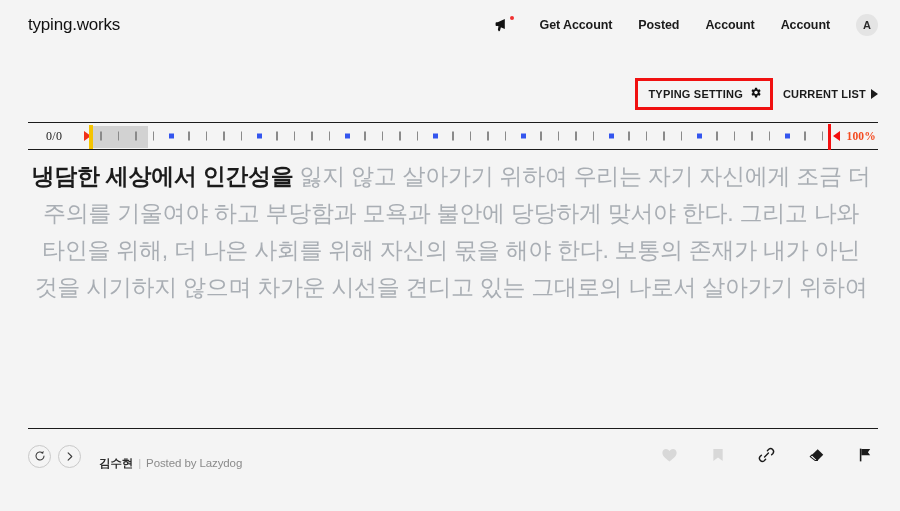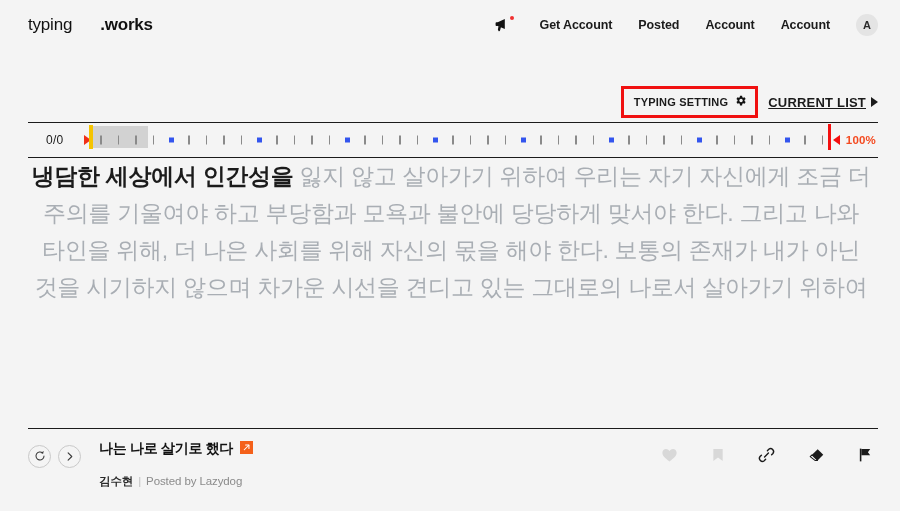--- a/index.html
+++ b/index.html
@@ -19,21 +19,21 @@
     align-items: center;
     padding: 0 22px 0 28px;
   }
   .brand {
     font-size: 17px;
     letter-spacing: -0.2px;
     color: #111;
     white-space: nowrap;
   }
   .brand .b-light { font-weight: 400; }
-  .brand .b-bold  { font-weight: 700; padding-left: 28px; }
+  .brand .b-bold  { font-weight: 400; }
   .nav {
     margin-left: auto;
     display: flex;
     align-items: center;
     gap: 26px;
   }
   .announce-wrap {
     position: relative;
     width: 20px; height: 20px;
     display: flex; align-items: center; justify-content: center;
@@ -58,54 +58,55 @@
     border-radius: 50%;
     background: #e4e4e4;
     display: flex; align-items: center; justify-content: center;
     font-size: 11px; font-weight: 700; color: #2a2a2a;
     cursor: pointer;
   }
 
   
   .subbar {
     position: absolute;
-    top: 86px; right: 22px;
+    top: 78px; right: 22px;
     display: flex; align-items: center; gap: 10px;
   }
   .typing-setting {
     border: 3px solid #f01010;
     padding: 4px 8px 4px 10px;
     display: flex; align-items: center; gap: 6px;
     cursor: pointer;
   }
   .typing-setting .label {
     font-size: 11px; font-weight: 700; letter-spacing: 0.2px; color: #1b1b1b;
   }
   .current-list {
     display: flex; align-items: center; gap: 5px;
     cursor: pointer;
   }
   .current-list .label {
-    font-size: 13px; font-weight: 700; letter-spacing: 0.2px; color: #1b1b1b; text-decoration: underline;
+    font-size: 11px; font-weight: 700; letter-spacing: 0.2px; color: #1b1b1b;
   }
   .tri-right {
     width: 0; height: 0;
     border-left: 7px solid #1b1b1b;
     border-top: 5px solid transparent;
     border-bottom: 5px solid transparent;
   }
 
   
   .strip-wrap {
     position: absolute;
     top: 122px; left: 28px;
-    width: 850px; height: 36px;
+    width: 850px; height: 28px;
     border-top: 1.5px solid #1b1b1b;
     border-bottom: 1.5px solid #1b1b1b;
     background: #f4f4f4;
+    font-family: Liberation Serif, serif;
   }
   .strip {
     position: relative;
     height: 100%;
   }
   .count {
     position: absolute;
     left: 18px; top: 50%;
     transform: translateY(-50%);
     font-size: 12px; color: #1b1b1b;
@@ -320,29 +321,20 @@
     </div>
     <div class="circle-btn">
       <span>
         <svg width="11" height="11" viewBox="0 0 24 24" aria-hidden="true">
           <path d="M9 4 L17 12 L9 20" fill="none" stroke="#3a3a3a" stroke-width="2.4" stroke-linecap="round" stroke-linejoin="round"></path>
         </svg>
       </span>
     </div>
 
     <div class="meta">
-      <div class="title-row">
-        <span class="doc-title">나는 나로 살기로 했다</span>
-        <span class="ext-badge">
-          <svg width="9" height="9" viewBox="0 0 24 24" aria-hidden="true">
-            <path d="M6 18 L18 6" stroke="#fff" stroke-width="2.8" stroke-linecap="round"></path>
-            <path d="M9.5 5.5 L18.5 5.5 L18.5 14.5" fill="none" stroke="#fff" stroke-width="2.8" stroke-linecap="round" stroke-linejoin="round"></path>
-          </svg>
-        </span>
-      </div>
       <div class="byline">
         <span class="author">김수현</span><span class="sep">|</span><span>Posted by Lazydog</span>
       </div>
     </div>
 
     <div class="actions">
       <span class="act-icon">
         <svg width="19" height="18" viewBox="0 0 24 24" aria-hidden="true">
           <path d="M12 20.5 C6 16 2.5 13 2.5 9 C2.5 6.2 4.7 4 7.4 4 C9.2 4 10.9 5 12 6.6 C13.1 5 14.8 4 16.6 4 C19.3 4 21.5 6.2 21.5 9 C21.5 13 18 16 12 20.5 Z" fill="#d8d8d8"></path>
         </svg>

